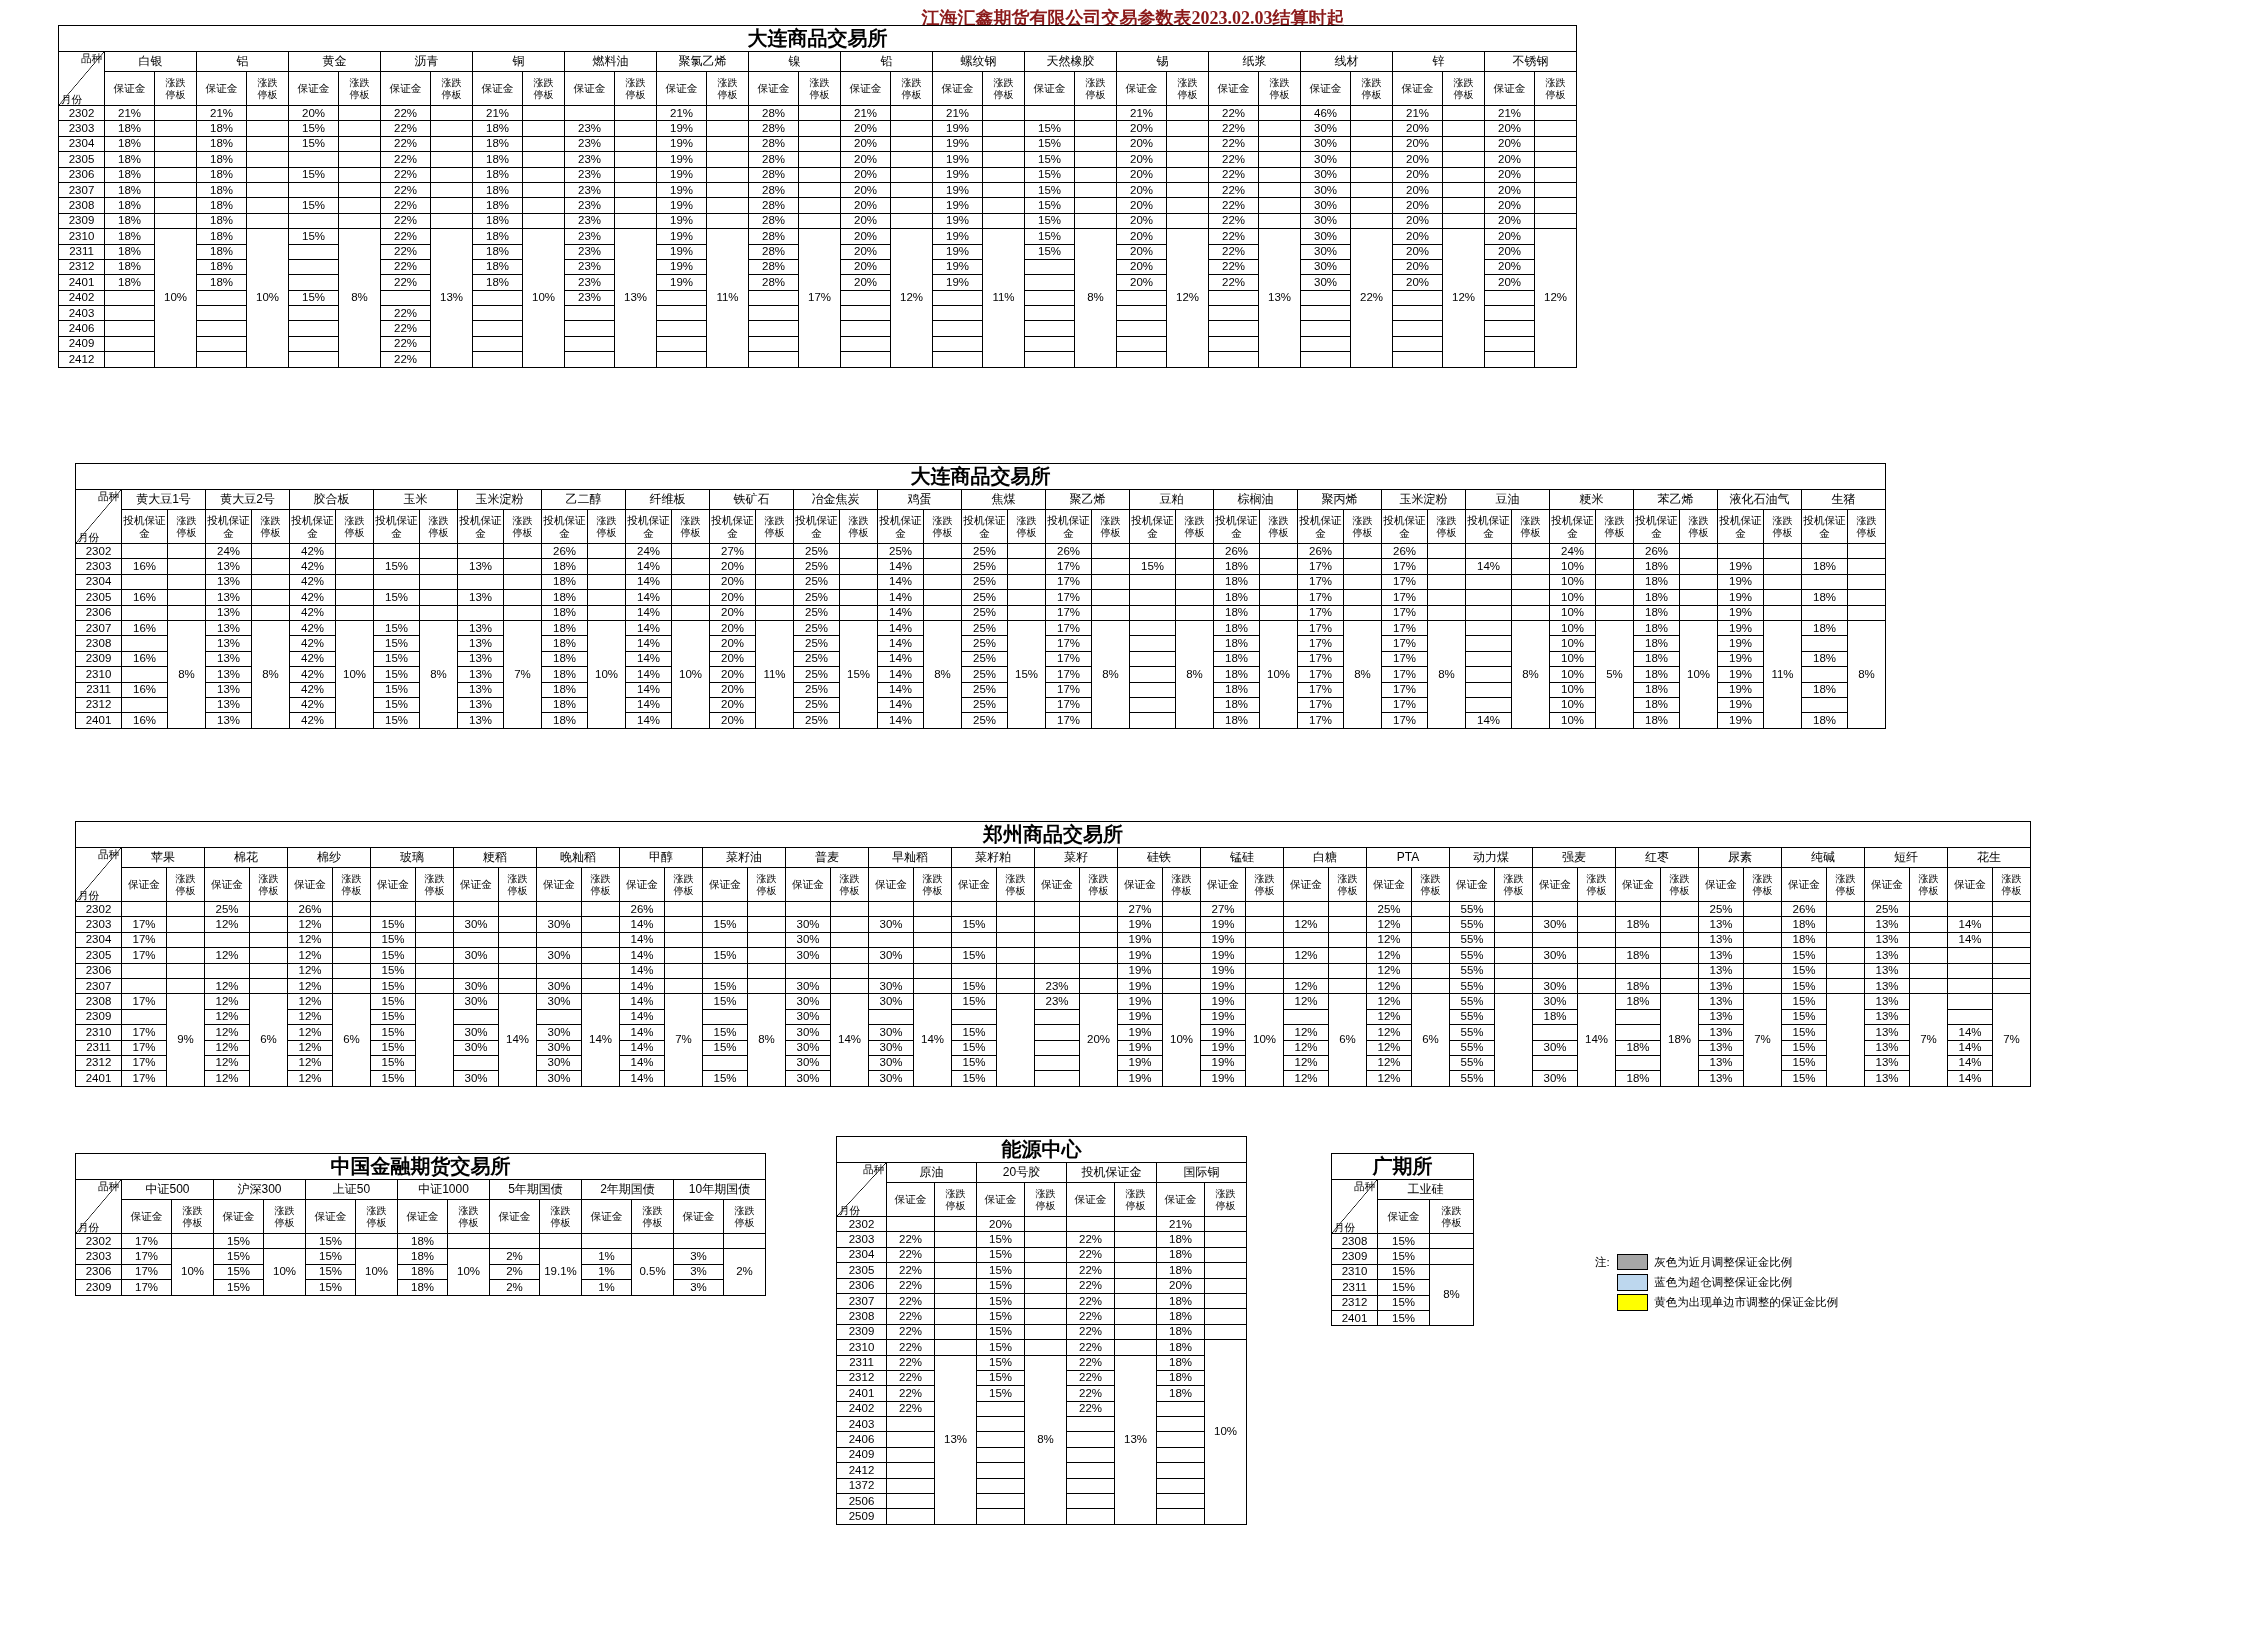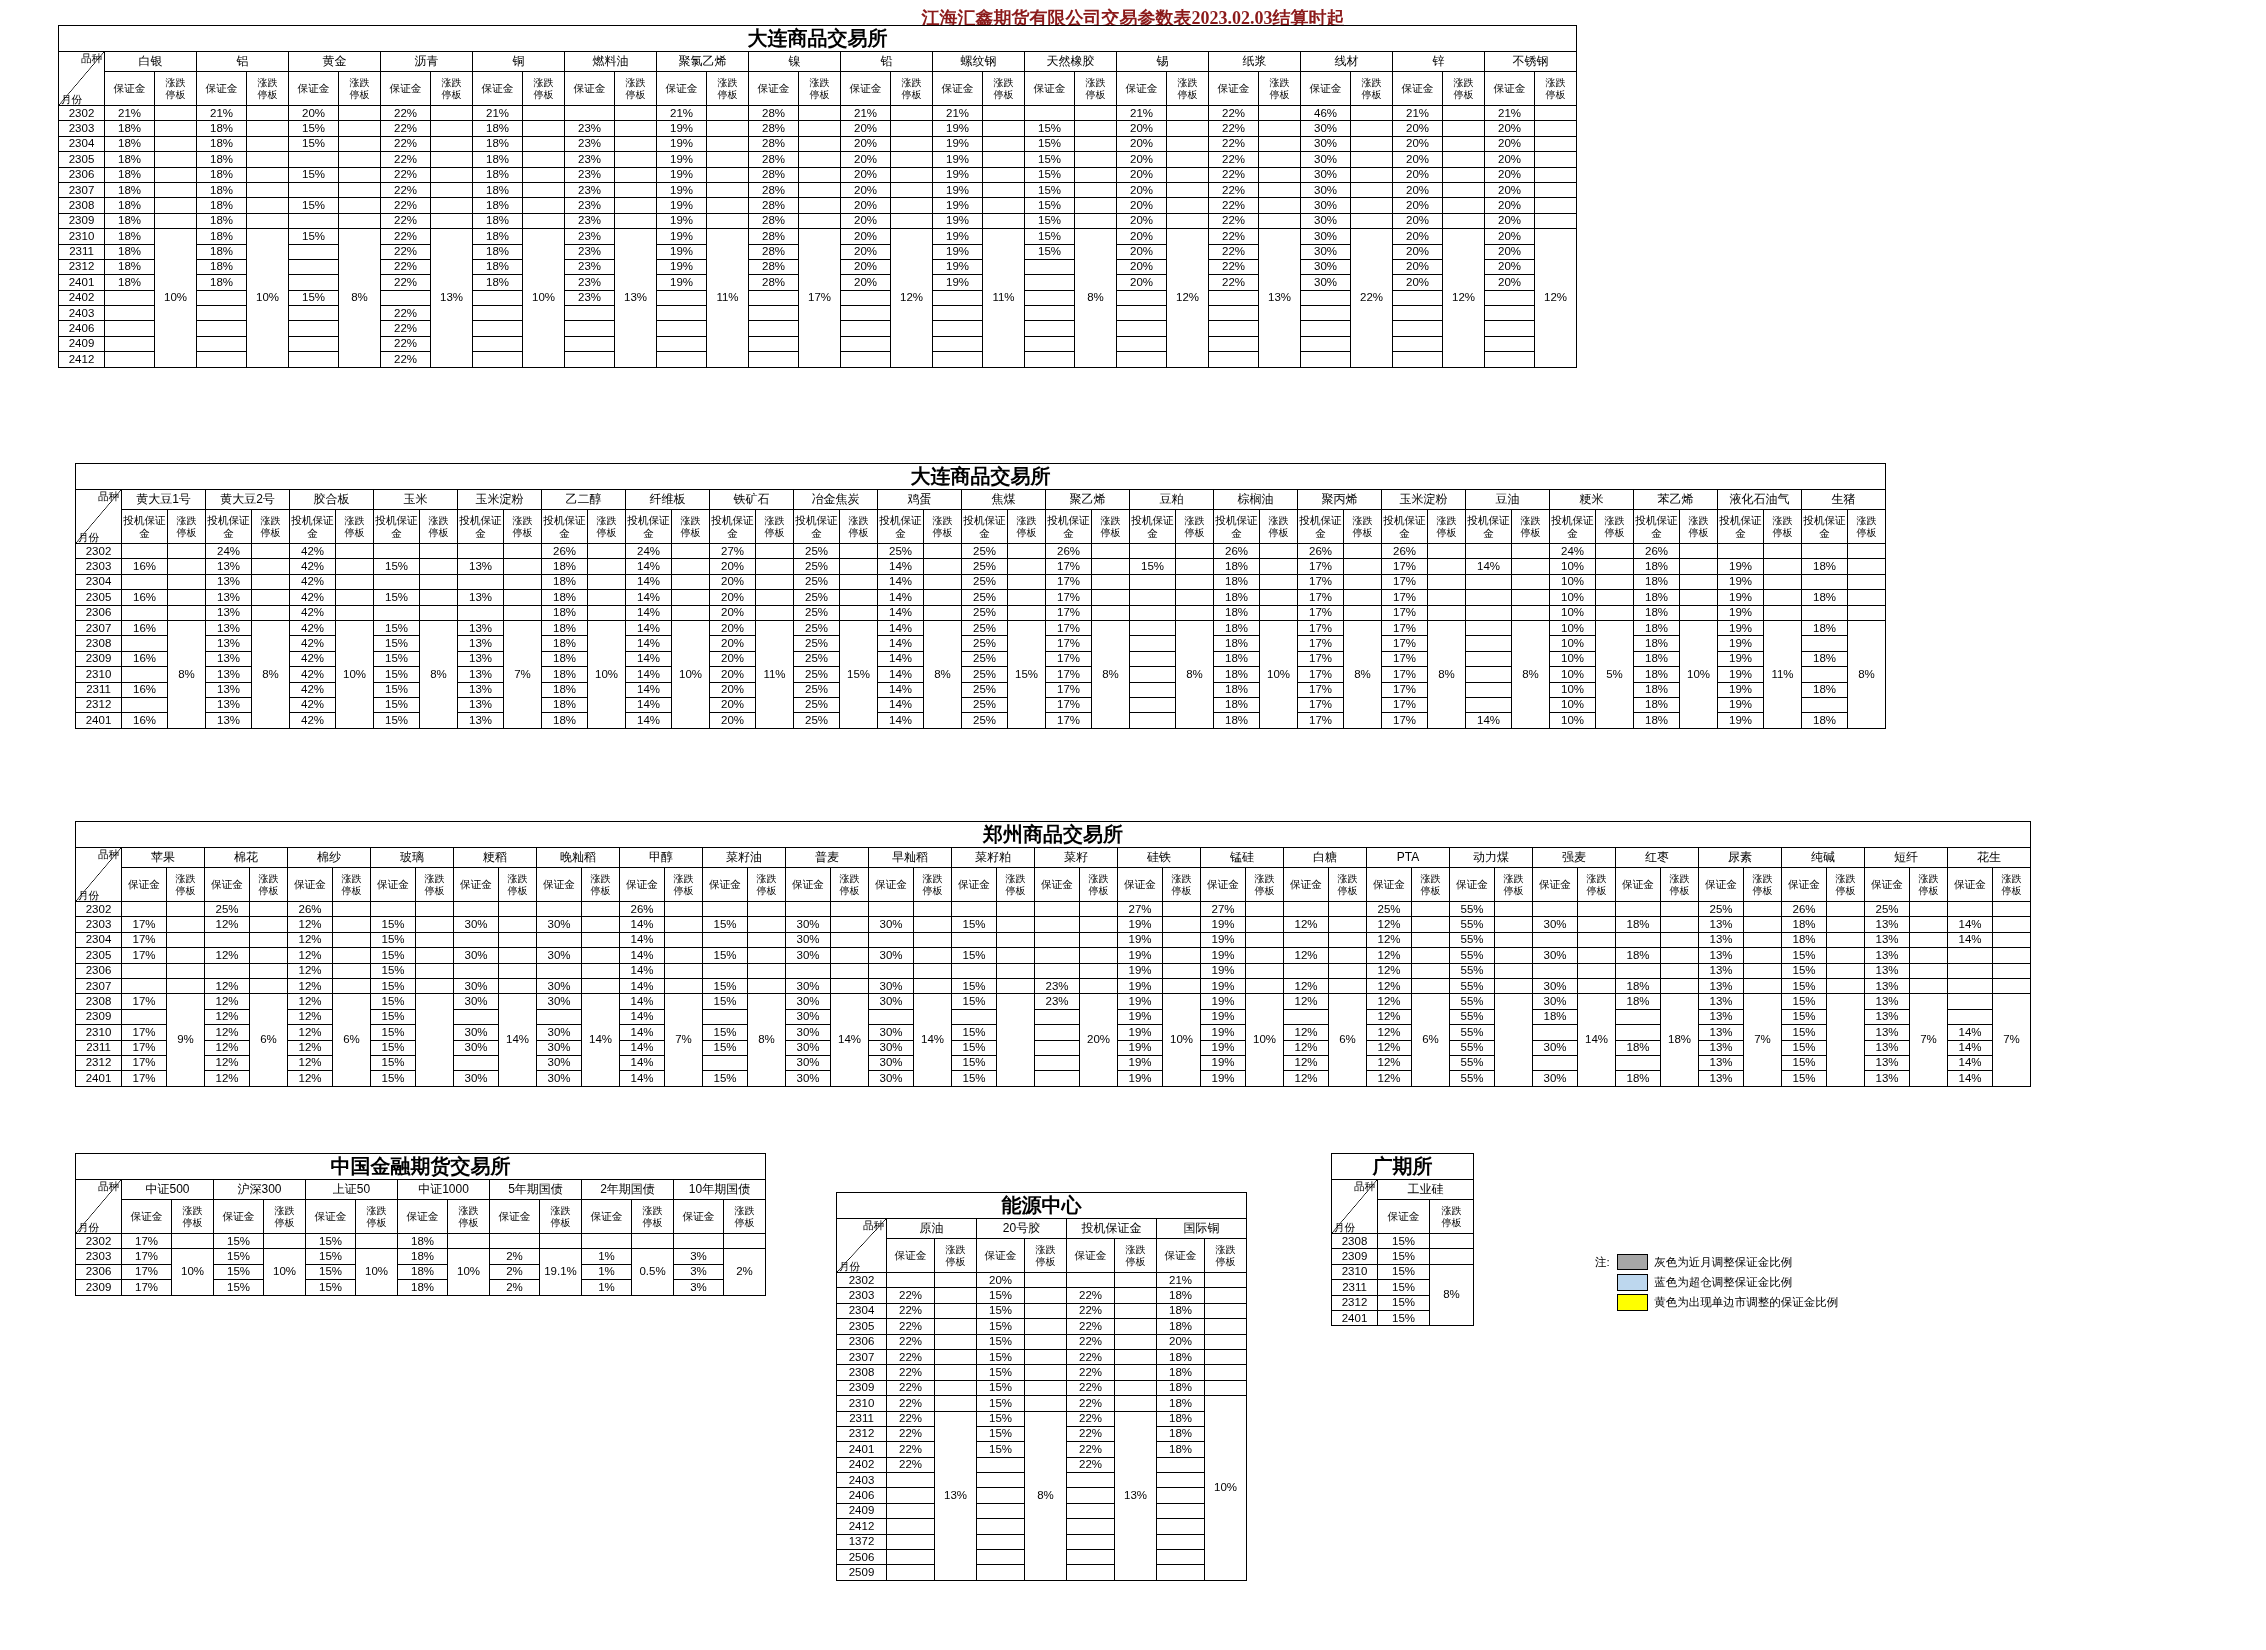--- a/index.html
+++ b/index.html
@@ -1850,21 +1850,21 @@
             <td>15%</td>
             <td>18%</td>
             <td>2%</td>
             <td>1%</td>
             <td>3%</td>
           </tr>
         </tbody>
       </table>
   </div>
 
-  <div class="blk" style="left:836px;top:1192px;">
+  <div class="blk" style="left:836px;top:1136px;">
     <table id="t-ine">
         <colgroup>
           <col style="width:50px">
           <col style="width:48px">
           <col style="width:42px">
           <col style="width:48px">
           <col style="width:42px">
           <col style="width:48px">
           <col style="width:42px">
           <col style="width:48px">

